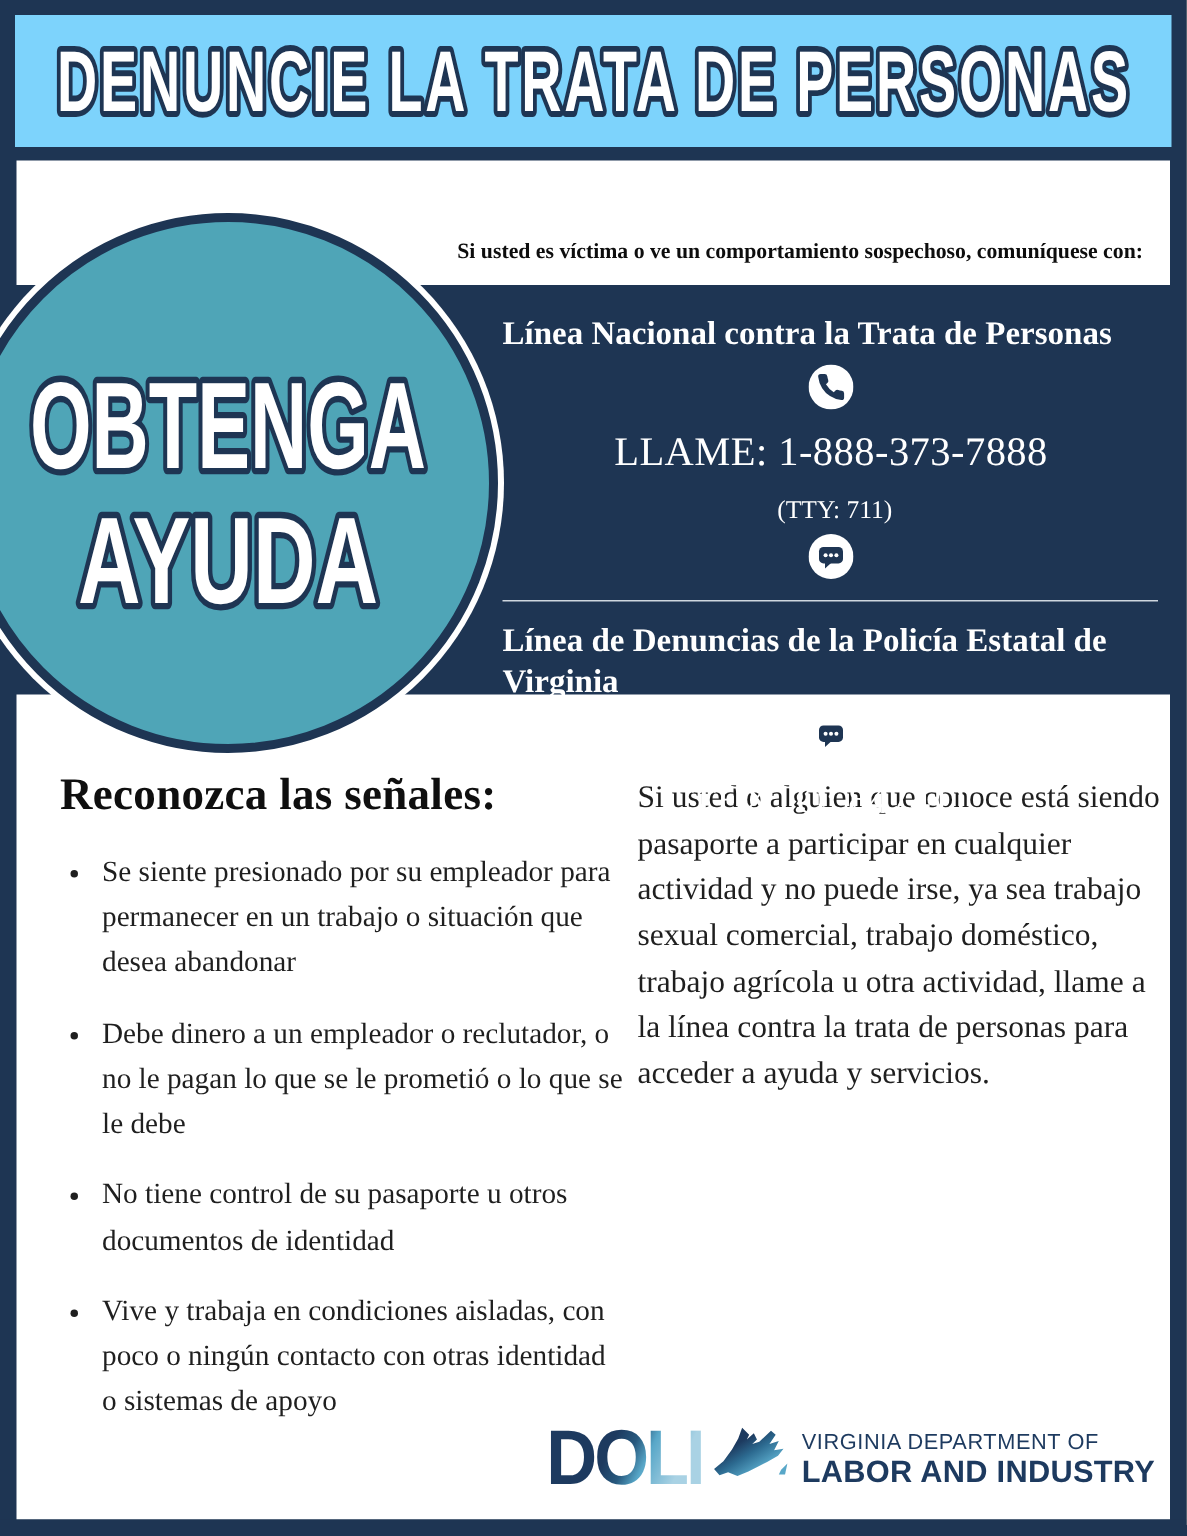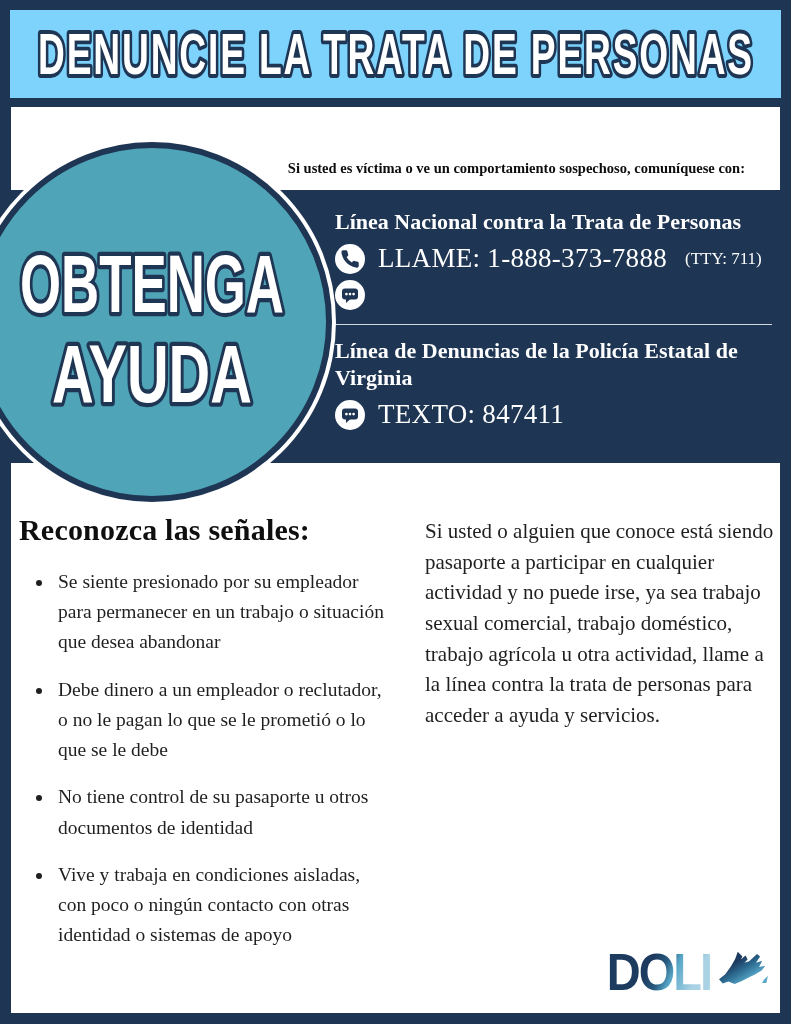--- a/index.html
+++ b/index.html
@@ -7,47 +7,47 @@
           font-family:"Liberation Serif",serif;}
 
   
   .red-band{position:absolute;top:10px;left:10px;right:10px;height:88px;background:#7dd3fc;
             display:flex;align-items:center;justify-content:center;}
   .red-band svg{width:748px;height:66px;display:block;}
 
   
   .white-band{position:absolute;top:107px;left:11px;right:11px;height:83px;background:#ffffff;
               display:flex;align-items:flex-end;justify-content:flex-end;
-              padding:0 35px 13px 0;box-sizing:border-box;}
+              padding:0 18px 13px 0;box-sizing:border-box;}
   .intro-text{font-weight:bold;font-size:14.5px;color:#0d0d0d;text-align:right;}
 
   
   .help-circle{position:absolute;left:-28px;top:142px;width:360px;height:360px;box-sizing:border-box;
                background:#4fa5b7;border:6px solid #1e3553;border-radius:50%;
                box-shadow:0 0 0 4px #ffffff;z-index:6;
                display:flex;flex-direction:column;align-items:center;justify-content:center;
                padding-top:14px;gap:4px;}
   .help-circle svg{display:block;}
 
   
   .contact{position:absolute;left:335px;top:196px;width:438px;color:#ffffff;z-index:4;}
   .contact-title{font-weight:bold;font-size:22px;line-height:1.2;margin:13px 0 8px 0;}
   .nowrap{white-space:nowrap;}
-  .contact-row{display:flex;align-items:center;gap:13px;margin:6px 0;}
+  .contact-row{display:flex;align-items:center;gap:13px;margin:6px 0;flex-direction:column;}
   .contact-row .num{font-size:27px;letter-spacing:.3px;}
   .tty{font-size:17px;margin-left:5px;}
   .divider{border:none;border-top:1.5px solid rgba(238,243,248,.85);margin:14px 0 12px 0;width:437px;}
   .icon-badge{width:30px;height:30px;flex:0 0 30px;}
 
   
   .content-white{position:absolute;top:463px;left:11px;right:11px;height:550px;background:#ffffff;z-index:2;}
 
-  .signals{position:absolute;left:19px;top:513px;width:376px;z-index:3;}
+  .signals{position:absolute;left:40px;top:513px;width:376px;z-index:3;}
   .signals h2{margin:0 0 20px 0;font-size:30px;color:#0f0f0f;font-weight:bold;letter-spacing:.2px;}
-  .signals ul{margin:11px;padding:0 0 0 24px;list-style:disc;}
+  .signals ul{margin:0;padding:0 0 0 24px;list-style:disc;}
   .signals li{font-size:19.5px;line-height:1.55;color:#1f1f1f;margin-bottom:17px;padding-left:4px;}
 
   .protection{position:absolute;left:425px;top:516px;width:350px;z-index:3;}
   .protection h3{margin:0 0 16px 0;font-size:23.5px;line-height:1.6;color:#111;font-weight:bold;}
   .protection p{margin:0;font-size:21px;line-height:1.46;color:#1f1f1f;}
 
   
   .logo{position:absolute;right:21px;top:947px;display:flex;align-items:flex-end;gap:7px;z-index:3;}
   .doli-word{font-family:"Liberation Sans",sans-serif;font-weight:bold;font-size:47px;line-height:.9;
              letter-spacing:-2px;display:inline-block;transform:scaleY(1.1);
@@ -154,16 +154,20 @@
       <defs>
         <linearGradient id="vaGrad" x1="0" y1="0" x2="0.9" y2="1">
           <stop offset="0.35" stop-color="#1d3a5f"></stop>
           <stop offset="0.55" stop-color="#2c6a90"></stop>
           <stop offset="0.8" stop-color="#58a7c8"></stop>
         </linearGradient>
       </defs>
       <path fill="url(#vaGrad)" d="M38 2 L47 11 L44 17 L53 9 L57 17 L51 23 L60 20 L75 6 L81 11 L73 23 L85 19 L79 31 L91 29 L84 38 L70 46 L58 52 L46 58 L32 64 L20 59 L9 63 L2 55 L14 45 L25 30 L33 16 Z"></path>
       <path fill="#58a7c8" d="M88 56 L96 48 L93 62 L85 62 Z"></path>
     </svg>
+    <div class="logo-text">
+      <span class="logo-line1">VIRGINIA DEPARTMENT OF</span>
+      <span class="logo-line2">LABOR AND INDUSTRY</span>
+    </div>
   </div>
 
   <div class="bottom-bar"></div>
 </div>
 
 </body></html>

